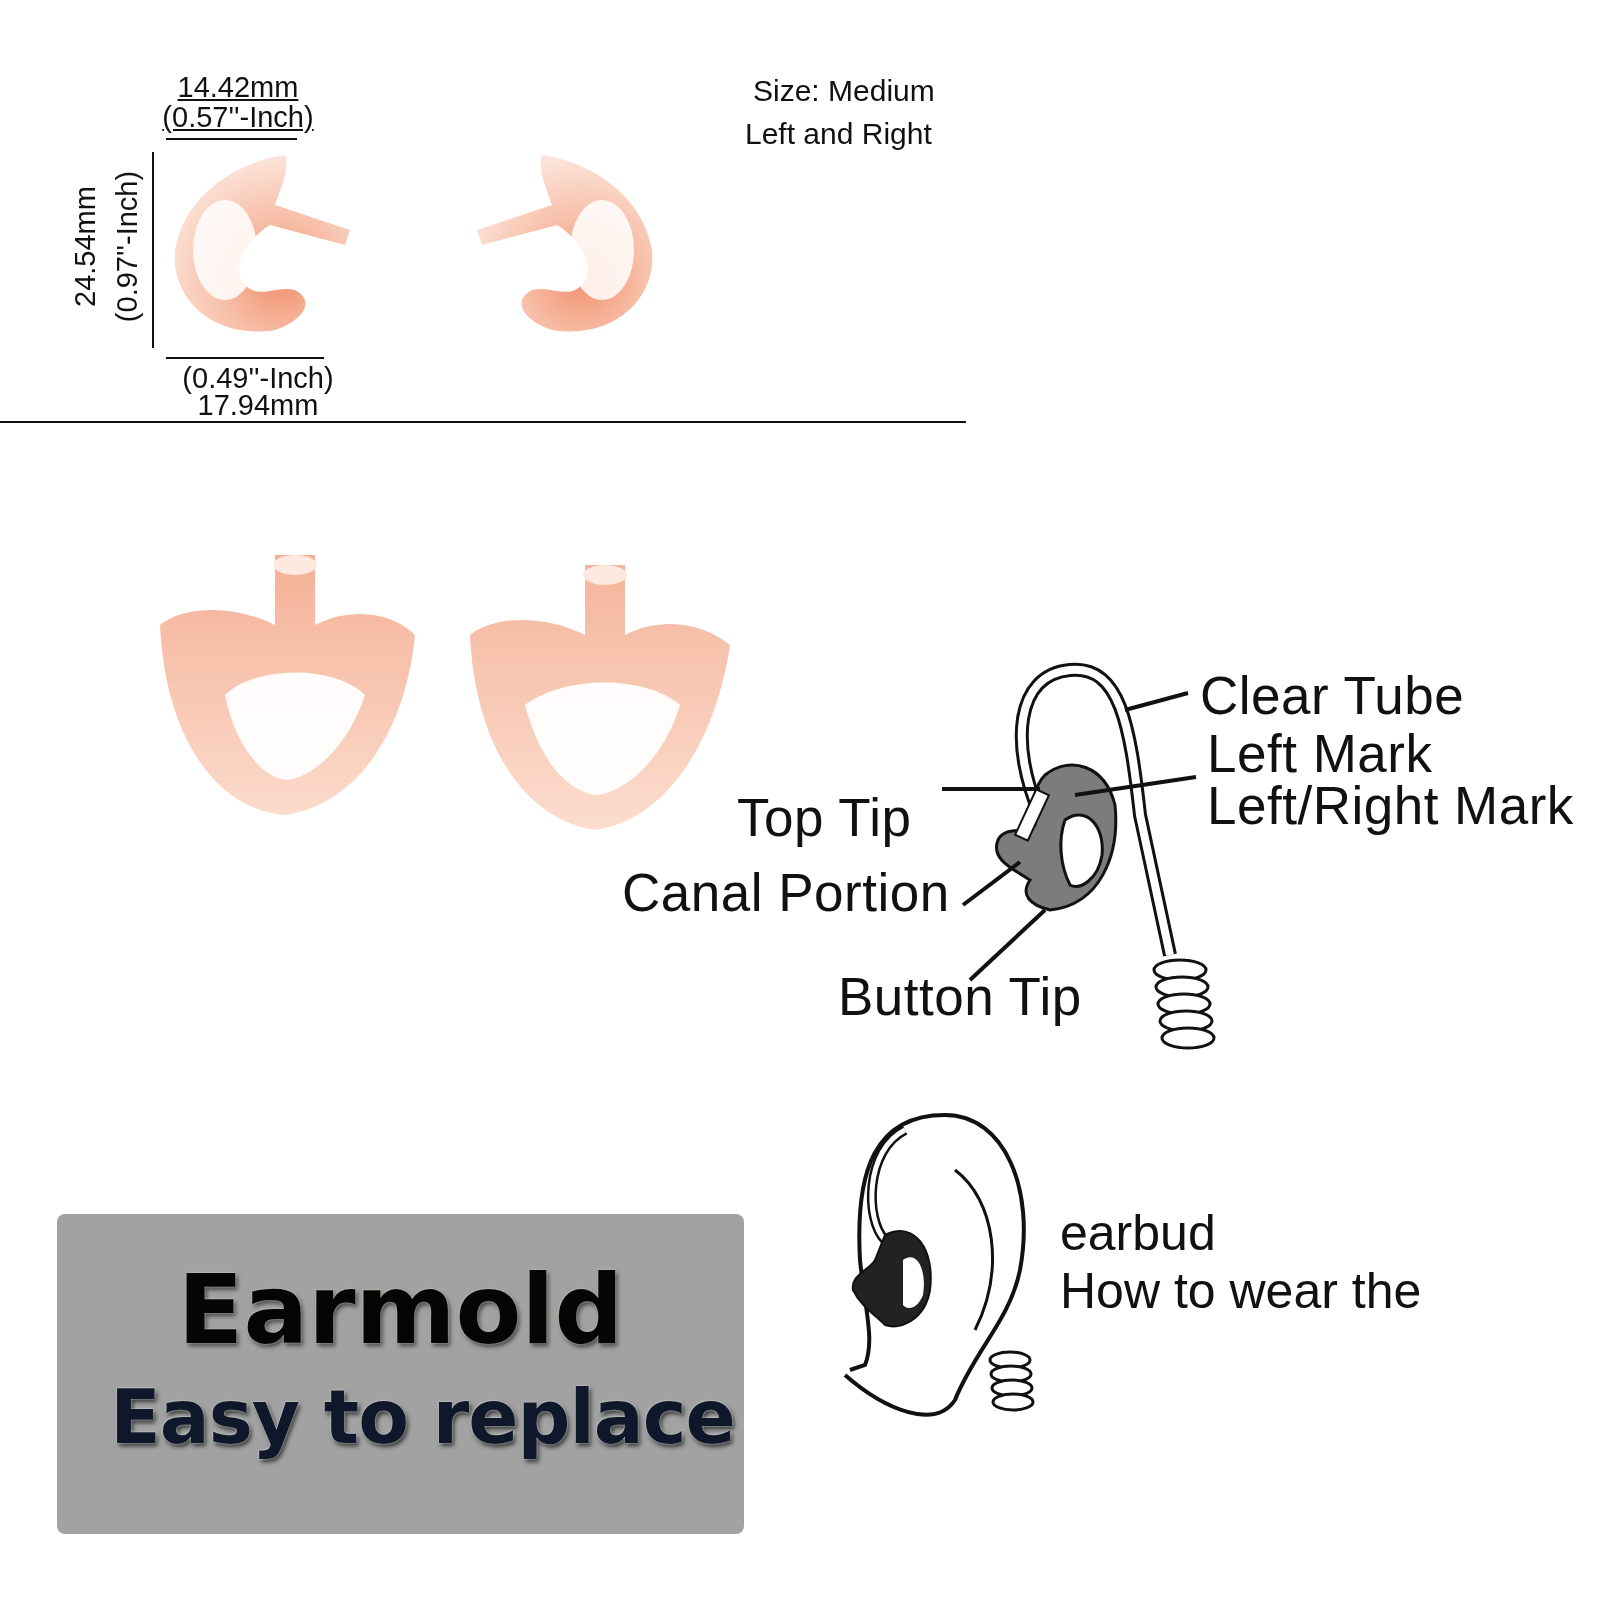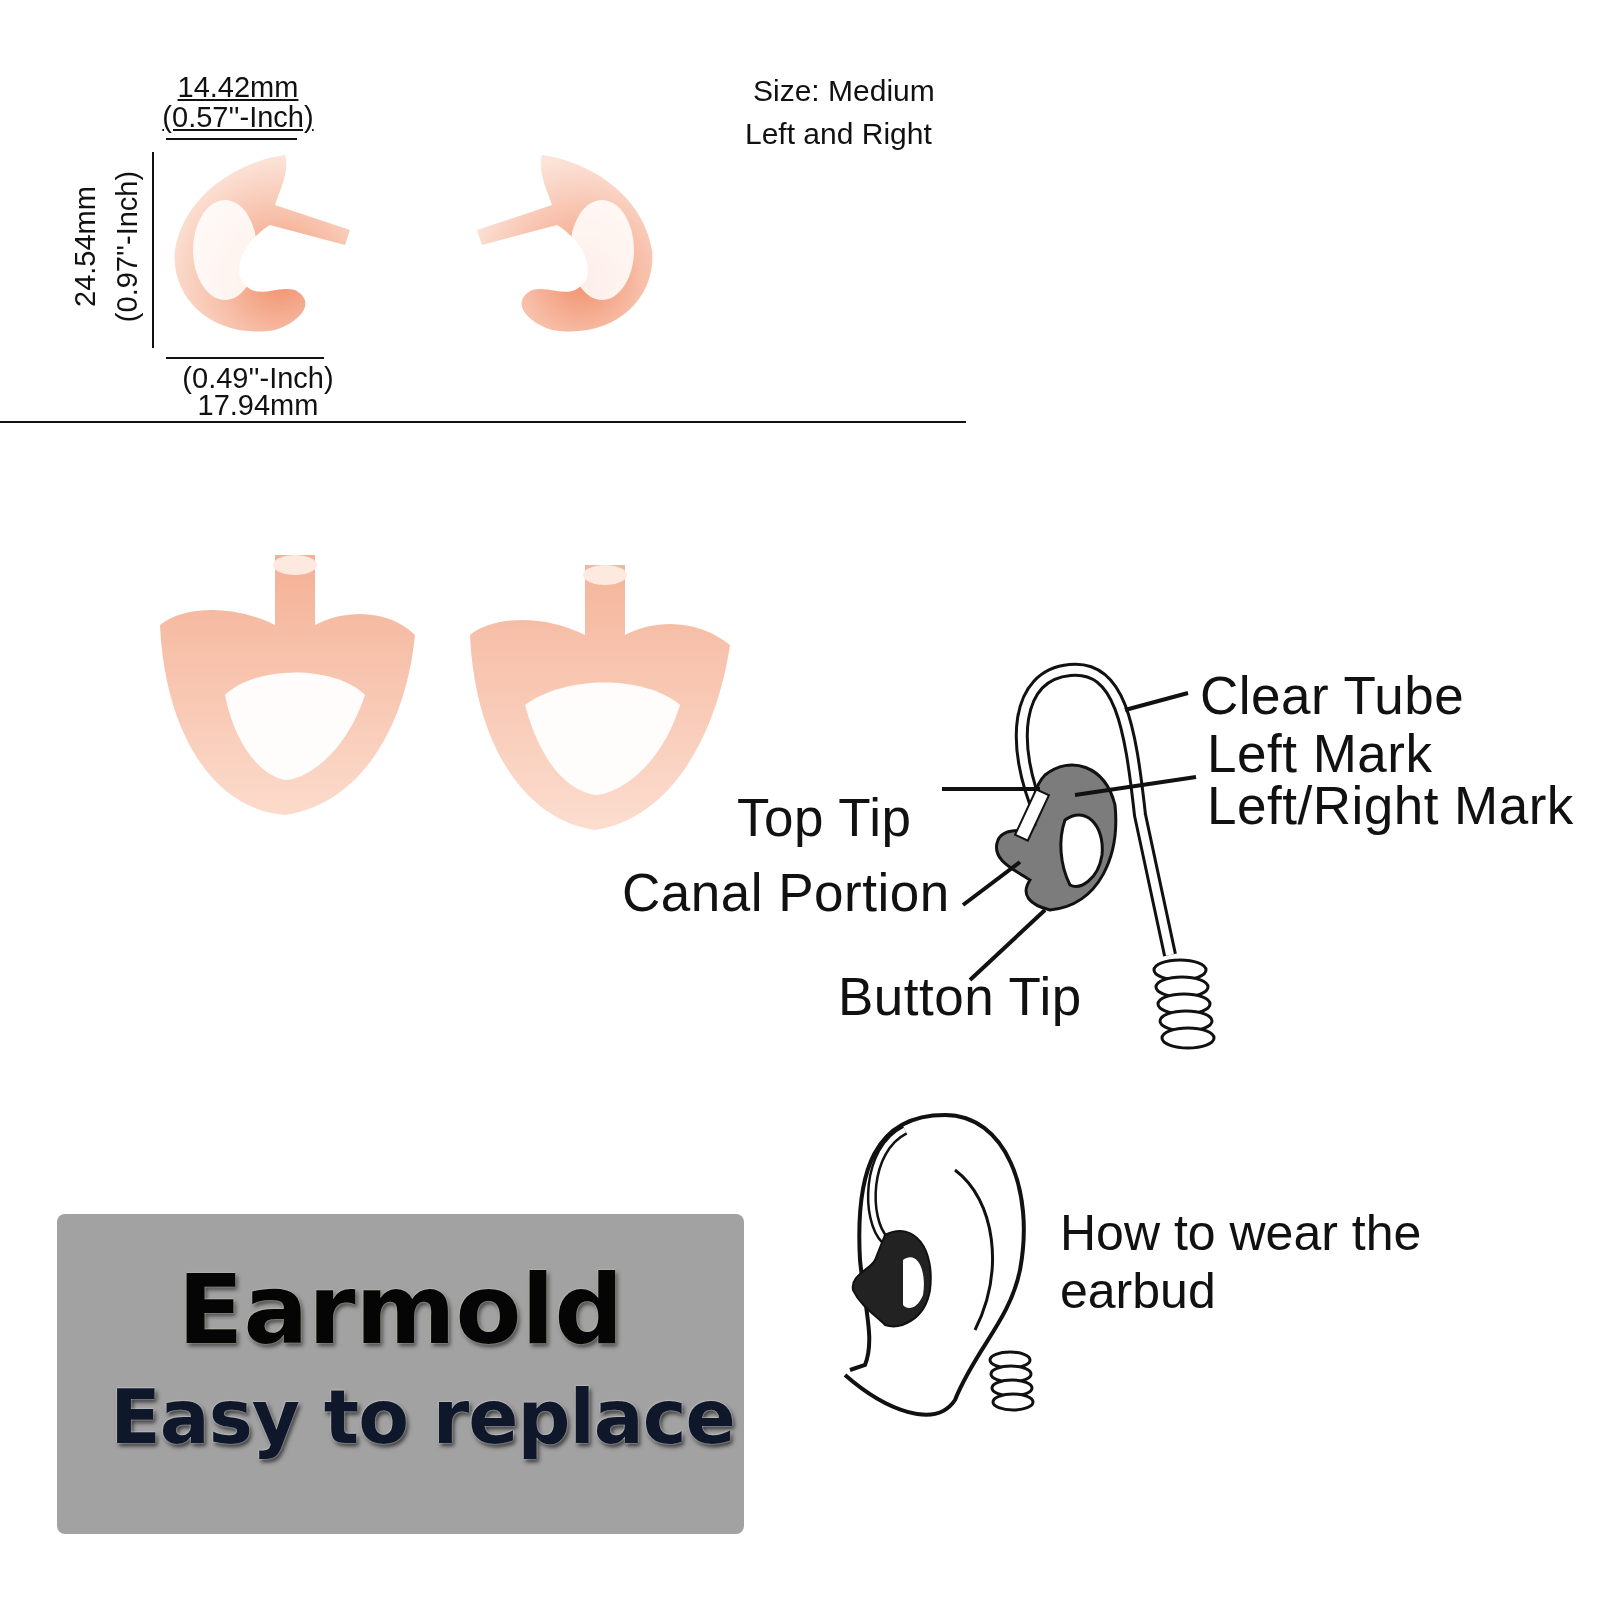--- a/index.html
+++ b/index.html
@@ -129,21 +129,21 @@
     <path d="M58 150 C72 140 82 160 78 185 C72 200 62 200 58 195 Z" fill="#fff"></path>
     <g stroke="#111" stroke-width="3" fill="#fff">
       <ellipse cx="165" cy="250" rx="20" ry="8"></ellipse>
       <ellipse cx="166" cy="264" rx="20" ry="8"></ellipse>
       <ellipse cx="167" cy="278" rx="20" ry="8"></ellipse>
       <ellipse cx="168" cy="292" rx="20" ry="8"></ellipse>
     </g>
   </svg>
 
   <div class="abs wear-text" style="left:1060px; top:1204px;">
+    <div>earbud</div>
     <div>How to wear the</div>
-    <div>earbud</div>
   </div>
 </section>
 
 <div class="banner">
   <div class="banner-title">Earmold</div>
   <div class="banner-sub">Easy to replace</div>
 </div>
 
 </body></html>

